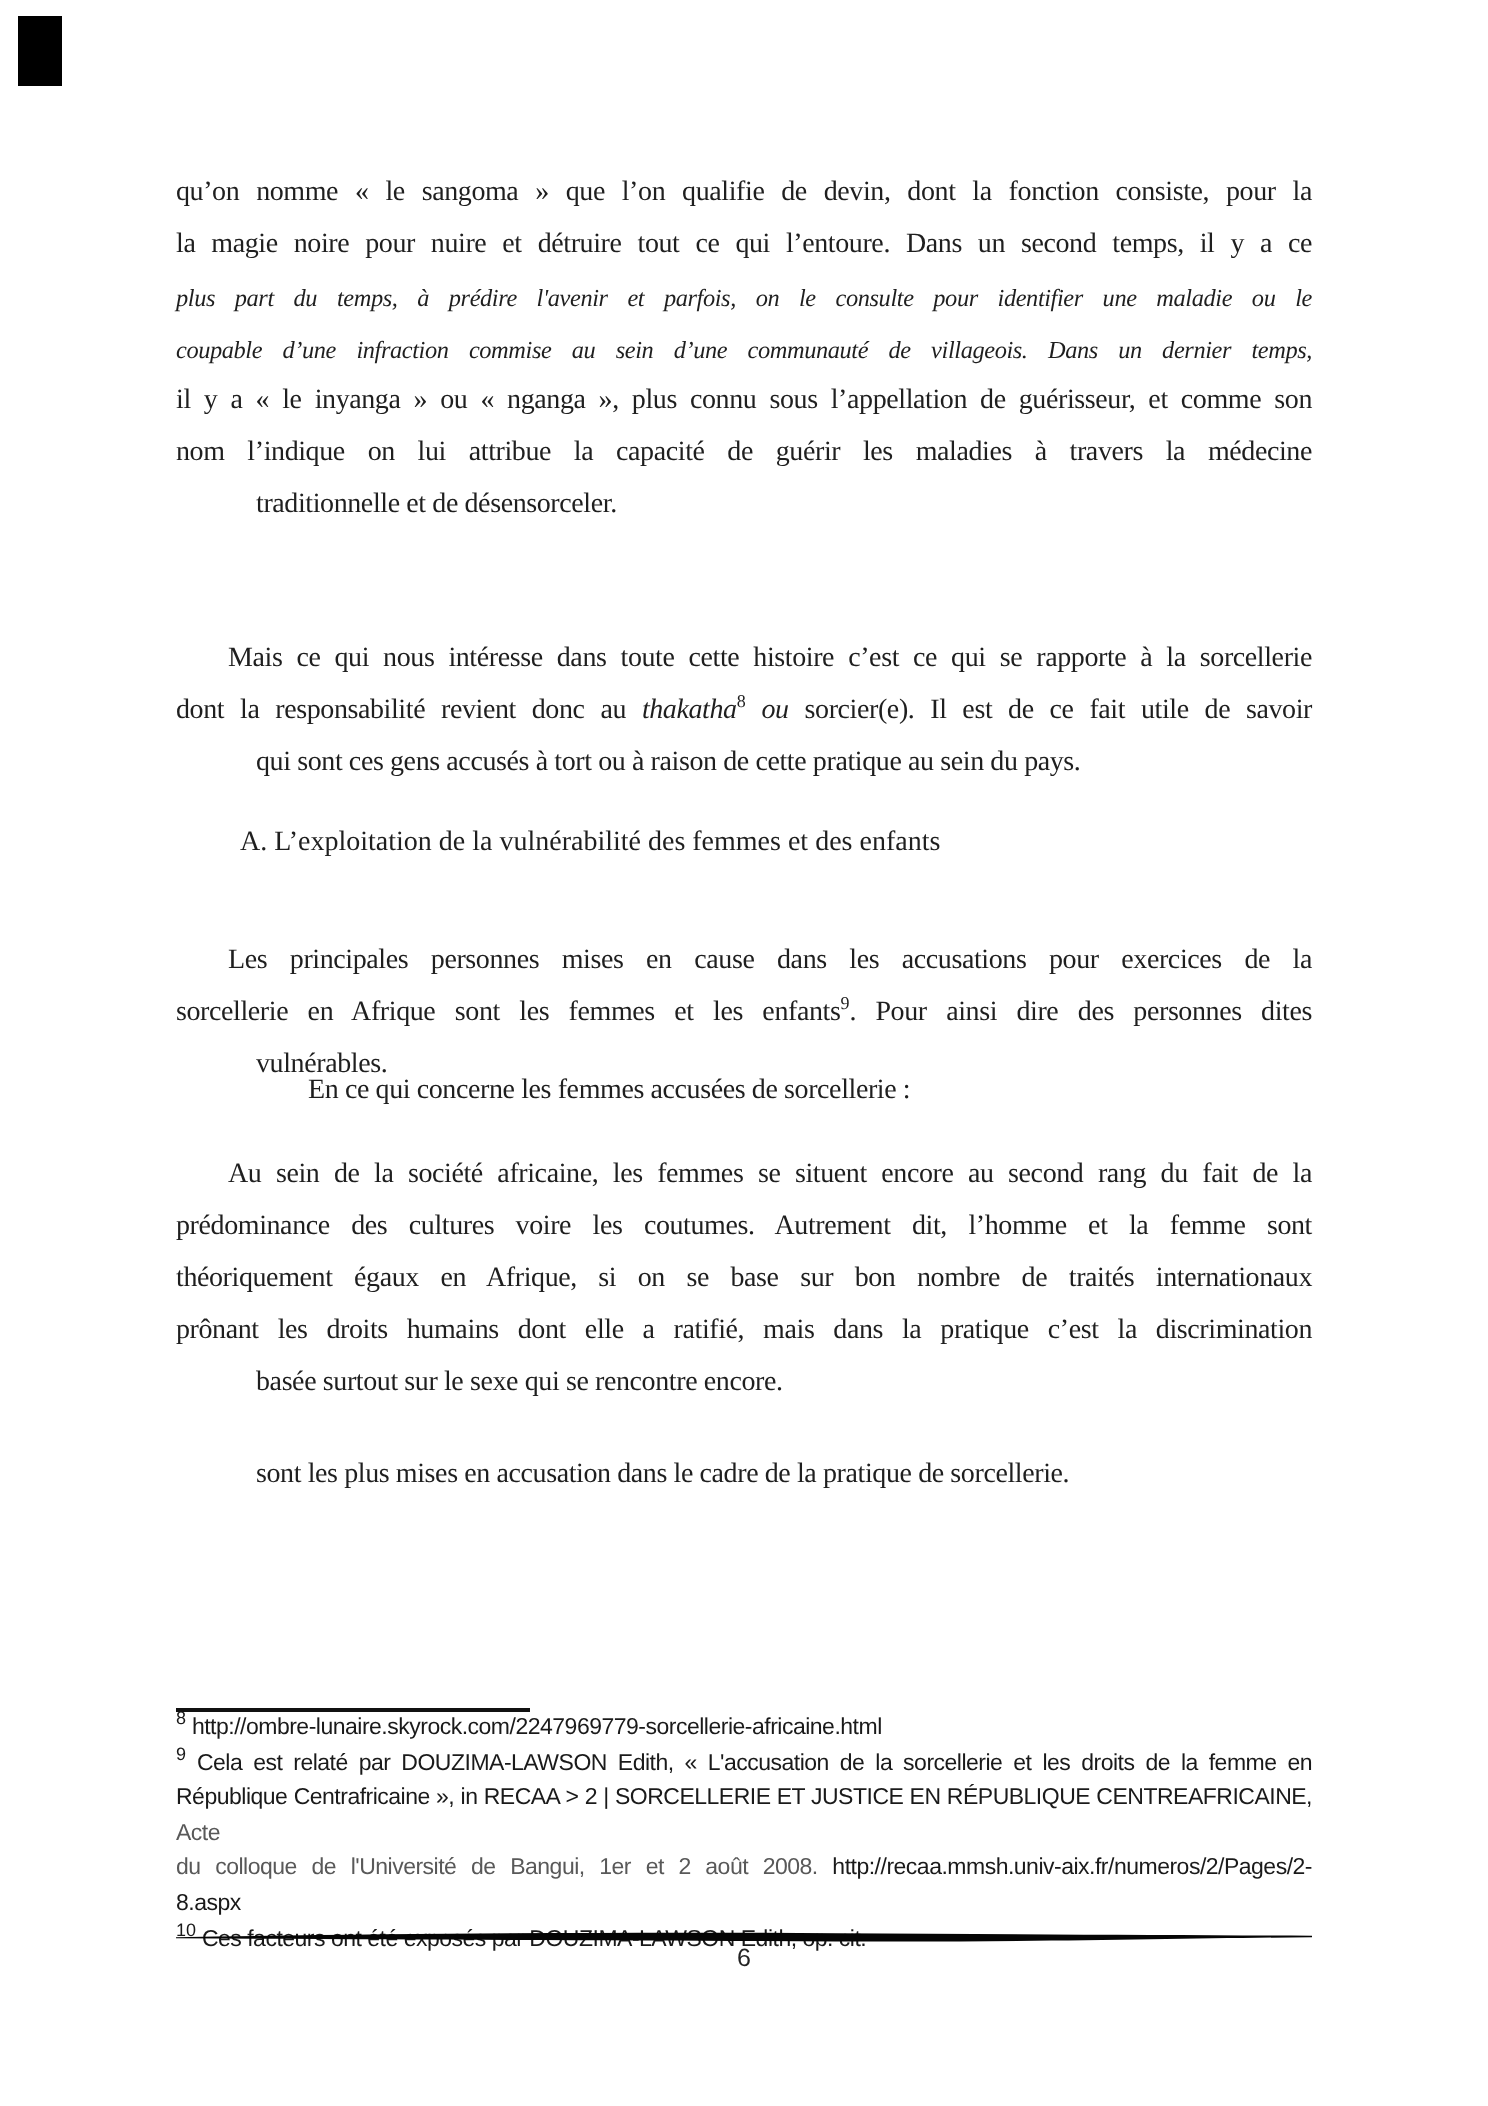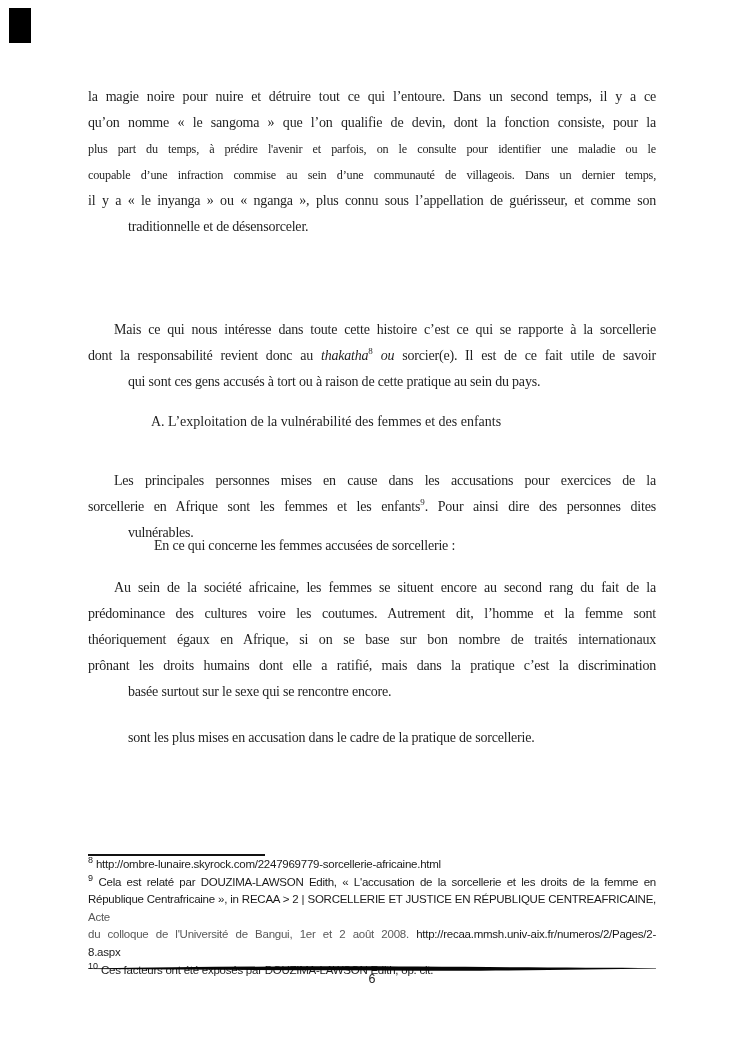--- a/index.html
+++ b/index.html
@@ -8,50 +8,51 @@
     overflow:hidden;font-family:"Liberation Serif","DejaVu Serif",serif;
     color:#1f1f1f;
   }
   .corner-mark{position:absolute;left:9px;top:8px;width:22px;height:35px;background:#000000;}
   .para{position:absolute;left:88px;width:568px;}
   .line{
     font-size:14px;line-height:26px;letter-spacing:-0.2px;
     text-align:justify;text-align-last:justify;
   }
   .line.last{text-align-last:auto;margin-left:40px;}
-  .line.small{font-size:12.2px;}
+  .line.small{font-size:12.2px;font-style:italic;}
   .line .it{font-style:italic;}
   sup.ref{font-size:9px;line-height:0;vertical-align:super;letter-spacing:0;}
   .heading{position:absolute;left:88px;width:568px;font-size:14px;line-height:26px;}
-  .heading .hinner{margin-left:63px;}
+  .heading .hinner{margin-left:32px;}
   .indent{text-indent:26px;}
   .fn-rule{position:absolute;left:88px;top:854px;width:177px;height:2px;background:#111111;}
   .footnotes{position:absolute;left:88px;top:856px;width:568px;
     font-family:"Liberation Sans","DejaVu Sans",sans-serif;
     font-size:11.5px;line-height:17.6px;letter-spacing:-0.25px;color:#1a1a1a;}
   .fline{text-align:justify;text-align-last:justify;}
   .fline.last{text-align-last:auto;}
   .fline .gray{color:#595959;}
   .lens{position:absolute;left:88px;top:965px;width:568px;height:8px;}
   .page-number{position:absolute;left:88px;top:972px;width:568px;text-align:center;
     font-family:"Liberation Sans","DejaVu Sans",sans-serif;font-size:12.5px;color:#222222;}
 </style>
 </head>
 <body>
 
 <div class="page">
 
   <div class="corner-mark"></div>
 
   <div class="para" style="top:84px">
+    <div class="line">qu’on nomme « le sangoma »  que l’on qualifie de devin, dont la fonction consiste, pour la</div>
     <div class="line">la magie noire pour nuire et détruire tout ce qui l’entoure.  Dans un second temps,  il y a ce</div>
-    <div class="line">qu’on nomme « le sangoma »  que l’on qualifie de devin, dont la fonction consiste, pour la</div>
     <div class="line small">plus part du temps,  à prédire l'avenir et parfois, on le consulte pour identifier  une maladie ou  le</div>
     <div class="line small">coupable  d’une infraction commise au sein d’une communauté de villageois. Dans un dernier temps,</div>
     <div class="line">il y a « le inyanga » ou « nganga », plus connu sous l’appellation de guérisseur, et comme son</div>
+    <div class="line">nom l’indique on lui attribue la capacité de guérir les maladies à travers la médecine</div>
     <div class="line last">traditionnelle et de désensorceler.</div>
   </div>
 
   <div class="para" style="top:317px">
     <div class="line indent">Mais ce qui nous intéresse dans toute cette histoire c’est ce qui se rapporte à la sorcellerie</div>
     <div class="line"><span>dont la responsabilité revient donc au </span><span class="it">thakatha</span><sup class="ref">8</sup><span class="it"> ou</span><span> sorcier(e).  Il est de ce fait utile de savoir</span></div>
     <div class="line last">qui sont ces gens accusés à tort ou à raison de cette pratique au sein du pays.</div>
   </div>
 
   <div class="heading" style="top:409px">

